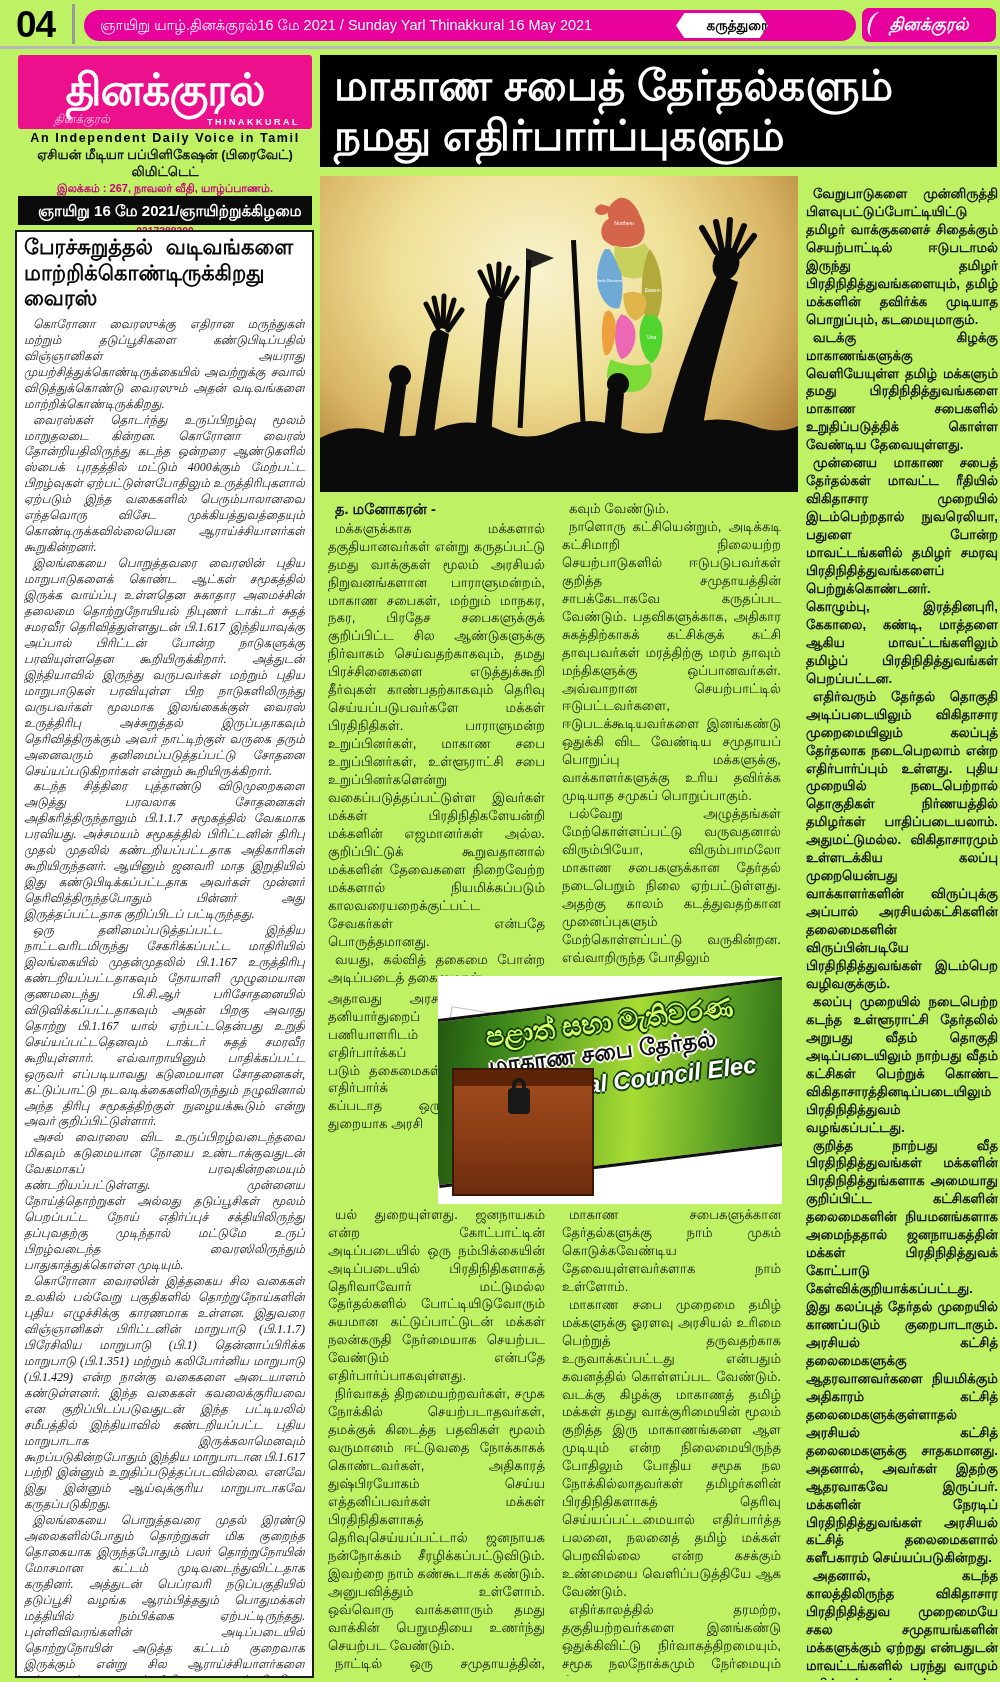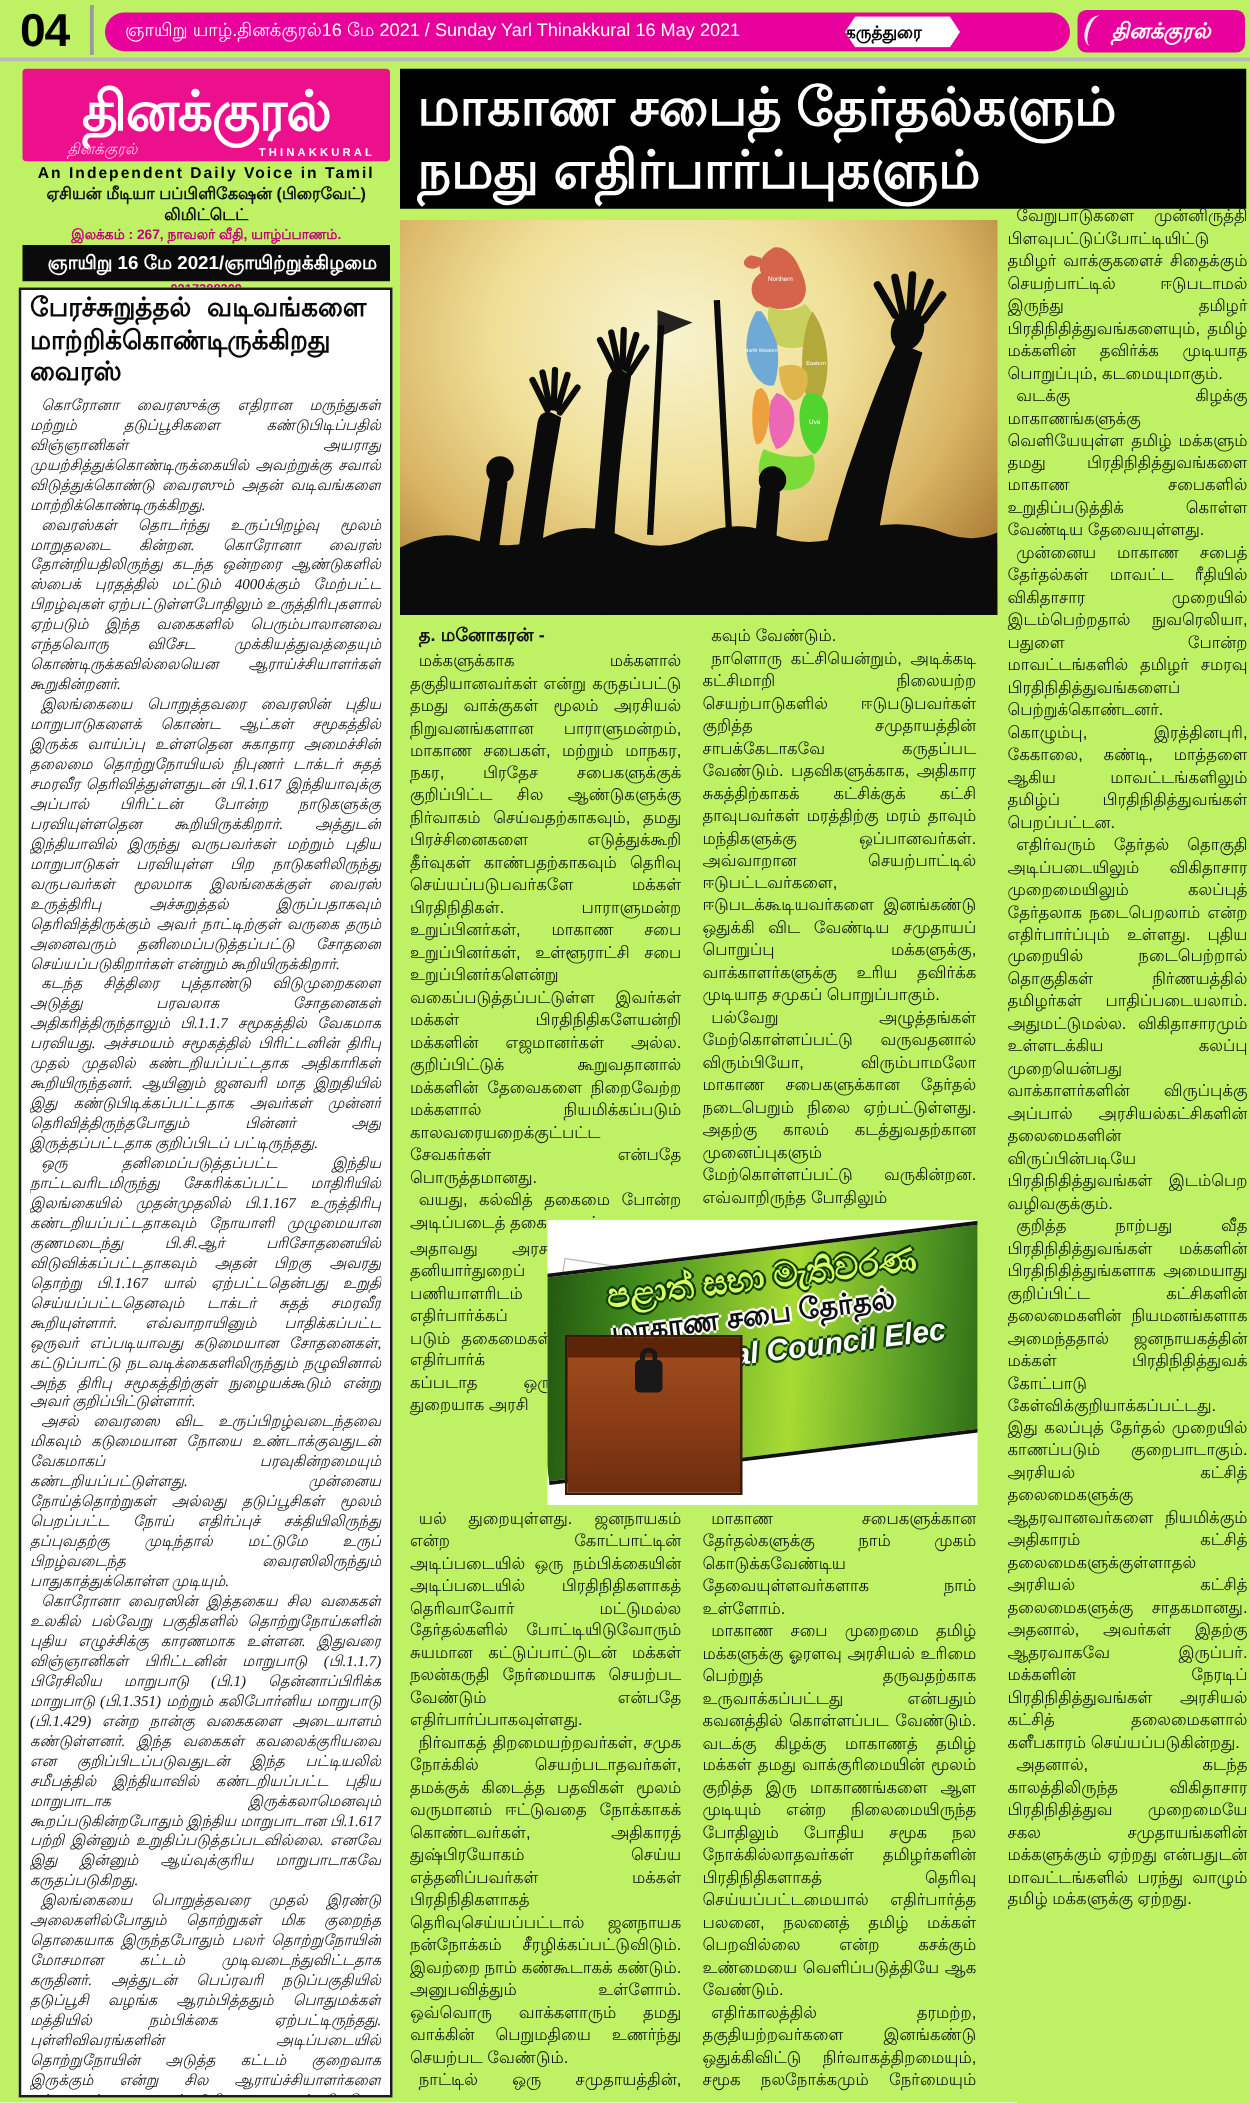--- a/index.html
+++ b/index.html
@@ -6,21 +6,21 @@
   .page{position:relative;width:1000px;height:1682px;background:#bef264;overflow:hidden;
         font-family:"Liberation Sans",sans-serif;color:#111;}
   
   .page-number{position:absolute;left:16px;top:4px;width:56px;height:40px;font-size:37px;font-weight:bold;
         color:#000;letter-spacing:-1px;border-right:3px solid #9a9a9a;}
   .header-bar{position:absolute;left:84px;top:10px;width:772px;height:31px;background:#e7009b;
         border-radius:16px;color:#fff;font-size:14.5px;font-weight:normal;line-height:31px;
         padding-left:16px;box-sizing:border-box;white-space:nowrap;overflow:hidden;}
   .section-badge{position:absolute;left:676px;top:13px;width:92px;height:25px;background:#fff;
         clip-path:polygon(9% 0,91% 0,100% 50%,91% 100%,9% 100%,0 50%);color:#000;font-size:13.5px;
-        font-weight:bold;text-align:left;line-height:25px;z-index:3;}
+        font-weight:bold;text-align:right;line-height:25px;z-index:3;}
   .logo-small{position:absolute;left:862px;top:8px;width:134px;height:34px;background:#e7009b;
         border-radius:7px;color:#fff;font-size:17px;font-weight:bold;font-style:italic;
         text-align:center;line-height:34px;overflow:hidden;}
   .logo-small:before{content:"";position:absolute;left:6px;top:4px;width:14px;height:26px;
         border-left:3px solid #fff;border-radius:50%;transform:rotate(18deg);opacity:.9;}
   .top-rule{position:absolute;left:0;top:46px;width:1000px;height:3px;background:#b9b9b9;}
   
   .masthead{position:absolute;left:18px;top:55px;width:294px;}
   .mast-logo{position:relative;height:74px;background:#ec108d;border-radius:3px;text-align:center;}
   .mast-logo .big{font-size:44px;font-weight:bold;color:#fff;line-height:70px;letter-spacing:-1px;}
@@ -42,22 +42,22 @@
   .virus-body p{margin:0;text-indent:9px;}
   
   .main-headline{position:absolute;left:320px;top:55px;width:677px;height:112px;background:#000;
         color:#fff;font-weight:bold;font-size:42px;line-height:1.2;padding:6px 0 0 14px;box-sizing:border-box;
         overflow:hidden;}
   
   .photo{position:absolute;left:320px;top:176px;width:478px;height:316px;overflow:hidden;
         background:radial-gradient(ellipse at 45% 30%, #f8f3cf 0%, #efdf96 38%, #d9b565 65%, #a97b33 88%, #7a5418 100%);}
   .photo svg{display:block;}
   
-  .colright{position:absolute;left:806px;top:164px;width:192px;height:1495px;overflow:hidden;
-        font-size:13.2px;line-height:1.36;text-align:justify;}
+  .colright{position:absolute;left:806px;top:185px;width:192px;height:1495px;overflow:hidden;
+        font-size:13.2px;line-height:1.36;text-align:justify;font-weight:bold;}
   .colright p,.col p{margin:0;text-indent:7px;}
   .col{position:absolute;top:500px;font-size:13.2px;line-height:1.36;text-align:justify;}
   .col1{left:328px;width:217px;}
   .col2{left:562px;width:219px;}
   .byline{font-weight:bold;font-size:14.5px;margin:0 0 3px 0;text-indent:10px;}
   .blk{overflow:hidden;}
   .c1a{height:470px;}
   .c1b{width:114px;height:216px;}
   .c1c{height:466px;}
   .c2a{height:474px;}
@@ -188,20 +188,21 @@
         <path d="M430,316 L445,272 Q460,252 478,260 L478,316 Z"></path>
       </g>
     </svg>
   </div>
 
   <div class="colright">
       <p>வேறுபாடுகளை முன்னிருத்தி பிளவுபட்டுப்போட்டியிட்டு தமிழர் வாக்குகளைச் சிதைக்கும் செயற்பாட்டில் ஈடுபடாமல் இருந்து தமிழர் பிரதிநிதித்துவங்களையும், தமிழ் மக்களின் தவிர்க்க முடியாத பொறுப்பும், கடமையுமாகும்.</p>
       <p>வடக்கு கிழக்கு மாகாணங்களுக்கு வெளியேயுள்ள தமிழ் மக்களும் தமது பிரதிநிதித்துவங்களை மாகாண சபைகளில் உறுதிப்படுத்திக் கொள்ள வேண்டிய தேவையுள்ளது.</p>
       <p>முன்னைய மாகாண சபைத் தேர்தல்கள் மாவட்ட ரீதியில் விகிதாசார முறையில் இடம்பெற்றதால் நுவரெலியா, பதுளை போன்ற மாவட்டங்களில் தமிழர் சமரவு பிரதிநிதித்துவங்களைப் பெற்றுக்கொண்டனர். கொழும்பு, இரத்தினபுரி, கேகாலை, கண்டி, மாத்தளை ஆகிய மாவட்டங்களிலும் தமிழ்ப் பிரதிநிதித்துவங்கள் பெறப்பட்டன.</p>
       <p>எதிர்வரும் தேர்தல் தொகுதி அடிப்படையிலும் விகிதாசார முறைமையிலும் கலப்புத் தேர்தலாக நடைபெறலாம் என்ற எதிர்பார்ப்பும் உள்ளது. புதிய முறையில் நடைபெற்றால் தொகுதிகள் நிர்ணயத்தில் தமிழர்கள் பாதிப்படையலாம். அதுமட்டுமல்ல. விகிதாசாரமும் உள்ளடக்கிய கலப்பு முறையென்பது வாக்காளர்களின் விருப்புக்கு அப்பால் அரசியல்கட்சிகளின் தலைமைகளின் விருப்பின்படியே பிரதிநிதித்துவங்கள் இடம்பெற வழிவகுக்கும்.</p>
+      <p>கலப்பு முறையில் நடைபெற்ற கடந்த உள்ளூராட்சி தேர்தலில் அறுபது வீதம் தொகுதி அடிப்படையிலும் நாற்பது வீதம் கட்சிகள் பெற்றுக் கொண்ட விகிதாசாரத்தினடிப்படையிலும் பிரதிநிதித்துவம் வழங்கப்பட்டது.</p>
       <p>குறித்த நாற்பது வீத பிரதிநிதித்துவங்கள் மக்களின் பிரதிநிதித்துங்களாக அமையாது குறிப்பிட்ட கட்சிகளின் தலைமைகளின் நியமனங்களாக அமைந்ததால் ஜனநாயகத்தின் மக்கள் பிரதிநிதித்துவக் கோட்பாடு கேள்விக்குறியாக்கப்பட்டது. இது கலப்புத் தேர்தல் முறையில் காணப்படும் குறைபாடாகும். அரசியல் கட்சித் தலைமைகளுக்கு ஆதரவானவர்களை நியமிக்கும் அதிகாரம் கட்சித் தலைமைகளுக்குள்ளாதல் அரசியல் கட்சித் தலைமைகளுக்கு சாதகமானது. அதனால், அவர்கள் இதற்கு ஆதரவாகவே இருப்பர். மக்களின் நேரடிப் பிரதிநிதித்துவங்கள் அரசியல் கட்சித் தலைமைகளால் களீபகாரம் செய்யப்படுகின்றது.</p>
       <p>அதனால், கடந்த காலத்திலிருந்த விகிதாசார பிரதிநிதித்துவ முறைமையே சகல சமுதாயங்களின் மக்களுக்கும் ஏற்றது என்பதுடன் மாவட்டங்களில் பரந்து வாழும் தமிழ் மக்களுக்கு ஏற்றது.</p>
     </div>
 
   <div class="col col1">
     <p class="byline">த. மனோகரன் -</p>
     <div class="blk c1a">
         <p>மக்களுக்காக மக்களால் தகுதியானவர்கள் என்று கருதப்பட்டு தமது வாக்குகள் மூலம் அரசியல் நிறுவனங்களான பாராளுமன்றம், மாகாண சபைகள், மற்றும் மாநகர, நகர, பிரதேச சபைகளுக்குக் குறிப்பிட்ட சில ஆண்டுகளுக்கு நிர்வாகம் செய்வதற்காகவும், தமது பிரச்சினைகளை எடுத்துக்கூறி தீர்வுகள் காண்பதற்காகவும் தெரிவு செய்யப்படுபவர்களே மக்கள் பிரதிநிதிகள். பாராளுமன்ற உறுப்பினர்கள், மாகாண சபை உறுப்பினர்கள், உள்ளூராட்சி சபை உறுப்பினர்களென்று வகைப்படுத்தப்பட்டுள்ள இவர்கள் மக்கள் பிரதிநிதிகளேயன்றி மக்களின் எஜமானர்கள் அல்ல. குறிப்பிட்டுக் கூறுவதானால் மக்களின் தேவைகளை நிறைவேற்ற மக்களால் நியமிக்கப்படும் காலவரையறைக்குட்பட்ட சேவகர்கள் என்பதே பொருத்தமானது.</p>
         <p>வயது, கல்வித் தகைமை போன்ற அடிப்படைத் தகைமைகள்</p>
       </div>

